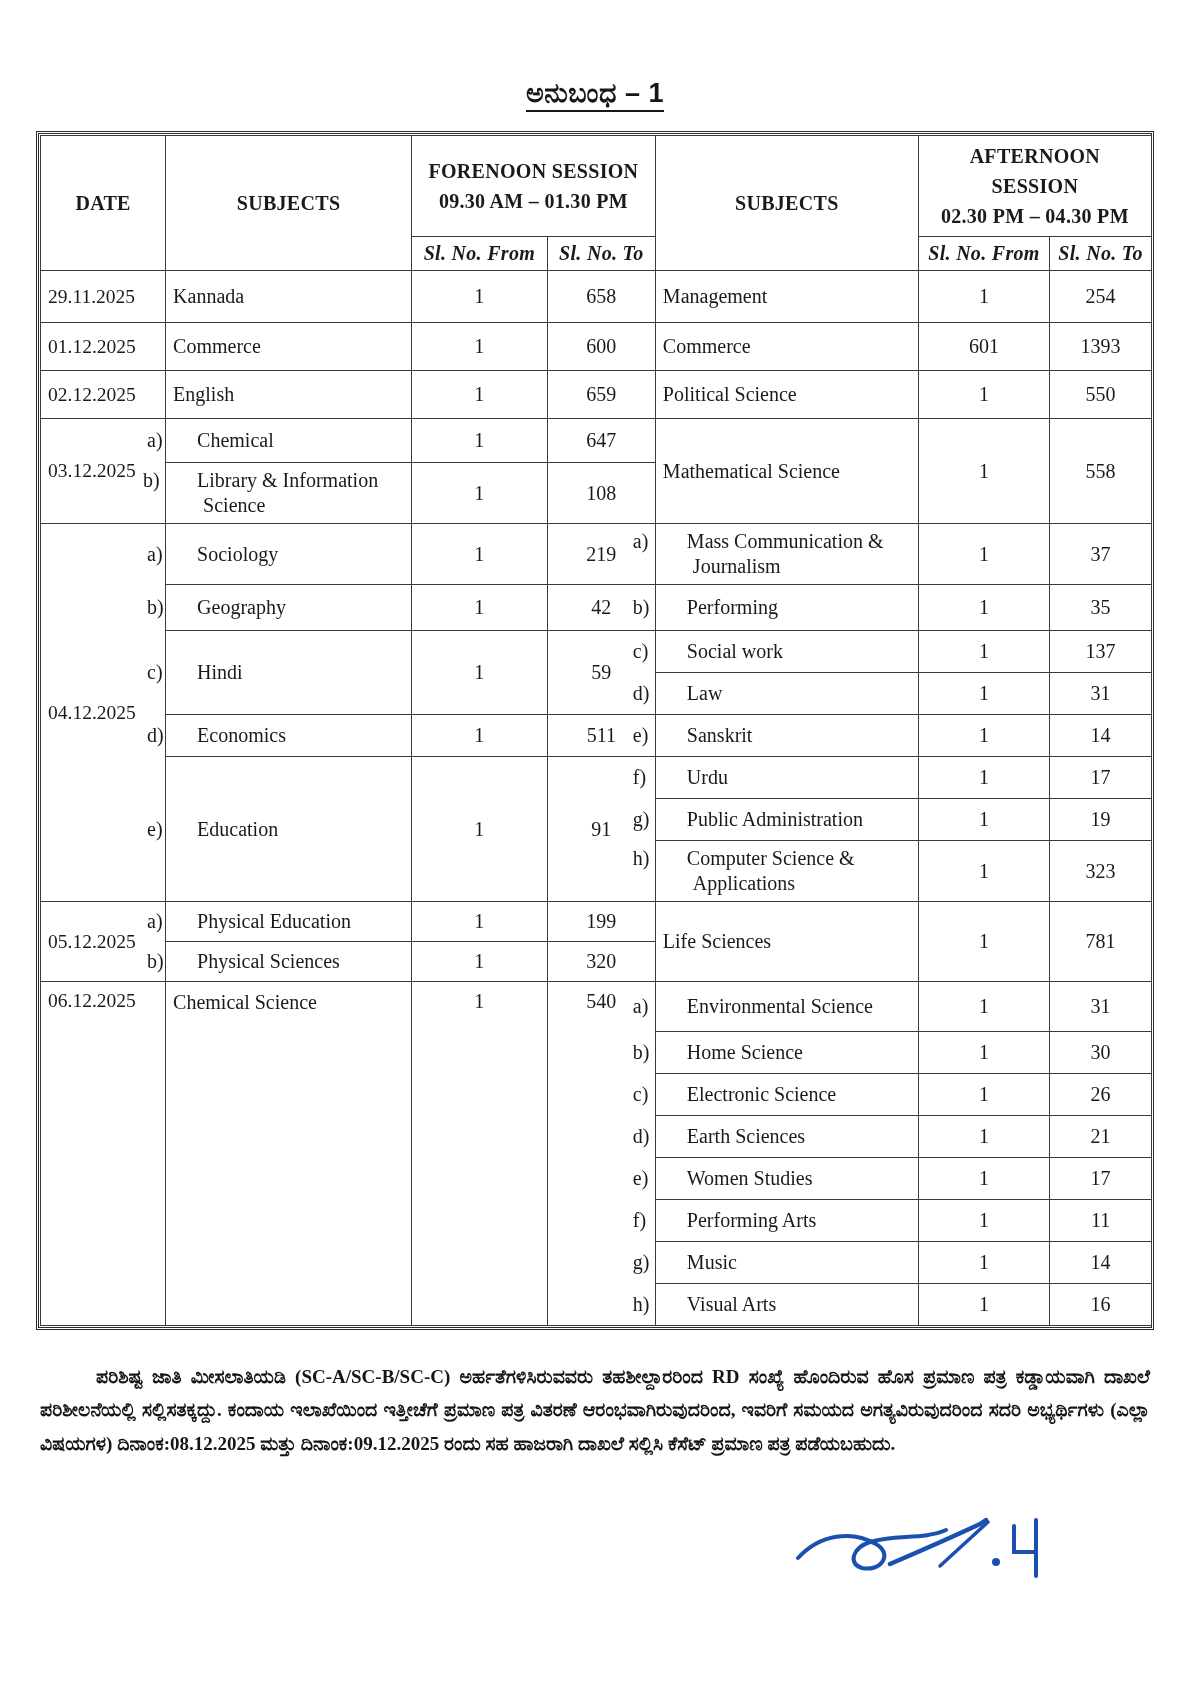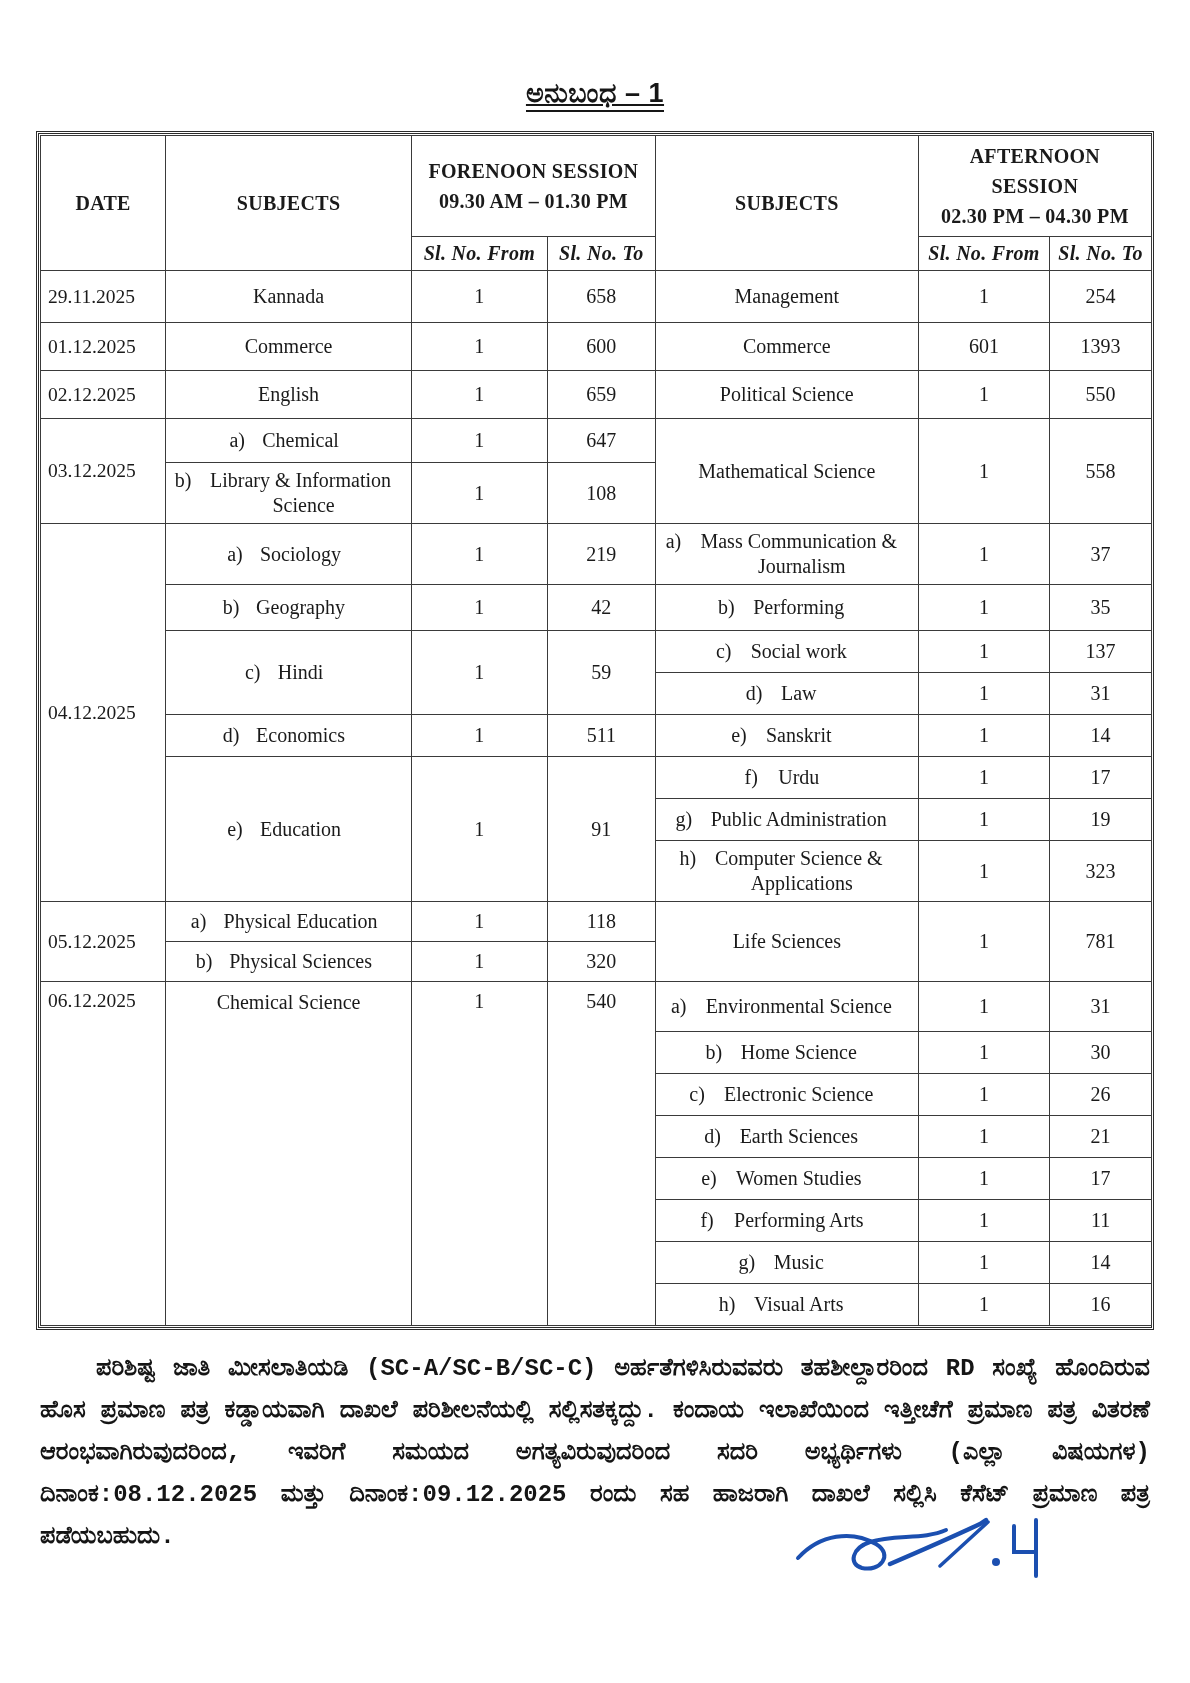--- a/index.html
+++ b/index.html
@@ -22,21 +22,20 @@
   }
   
   .title-anubandha {
     text-align: center;
     font-family: "Liberation Sans", "DejaVu Sans", sans-serif;
     font-weight: bold;
     font-size: 27px;
     letter-spacing: 0.5px;
     margin-top: 78px;
     color: #161616;
-    text-decoration: underline;
   }
   .title-anubandha span.u {
     border-bottom: 2px solid #161616;
     padding-bottom: 2px;
   }
   .title-sub {
     text-align: center;
     font-family: "Liberation Sans", "DejaVu Sans", sans-serif;
     font-weight: bold;
     font-size: 24px;
@@ -85,21 +84,21 @@
   col.c-subj2   { width: 248px; }
   col.c-from2   { width: 124px; }
   col.c-to2     { width: 96px; }
 
   td.date {
     text-align: left;
     font-size: 19.5px;
     white-space: nowrap;
   }
   td.subj {
-    text-align: center;
+    text-align: left;
     font-size: 20px;
     line-height: 1.25;
     margin-top: 36px;
   }
   td.num {
     text-align: center;
     font-size: 20px;
   }
   .lbl {
     display: inline-block;
@@ -110,23 +109,23 @@
     padding-left: 26px;
     text-indent: -26px;
   }
   .hang2 {
     display: block;
     padding-left: 30px;
     text-indent: -30px;
   }
   
   .note {
-    margin: 18px 40px 0 40px;
-    font-family: Liberation Mono, monospace;
-    font-size: 24px;
+    margin: 30px 40px 0 40px;
+    font-family: Liberation Serif, serif;
+    font-size: 19px;
     line-height: 1.75;
     text-align: justify;
     color: #151515;
     font-weight: 600;
   }
   .note .first { padding-left: 56px; }
   .note b { font-weight: bold; }
   
   .sign-area {
     position: absolute;
@@ -312,21 +311,21 @@
           <td class="num">1</td>
           <td class="num">323</td>
         </tr>
 
         <tr style="height:40px">
           <td class="date" rowspan="2">05.12.2025</td>
           <td class="subj">
             <span class="hang"><span class="lbl">a)</span><span>Physical Education</span></span>
           </td>
           <td class="num">1</td>
-          <td class="num">118</td>
+          <td class="num">199</td>
           <td class="subj" rowspan="2">Life Sciences</td>
           <td class="num" rowspan="2">1</td>
           <td class="num" rowspan="2">781</td>
         </tr>
         <tr style="height:40px">
           <td class="subj">
             <span class="hang"><span class="lbl">b)</span><span>Physical Sciences</span></span>
           </td>
           <td class="num">1</td>
           <td class="num">320</td>

